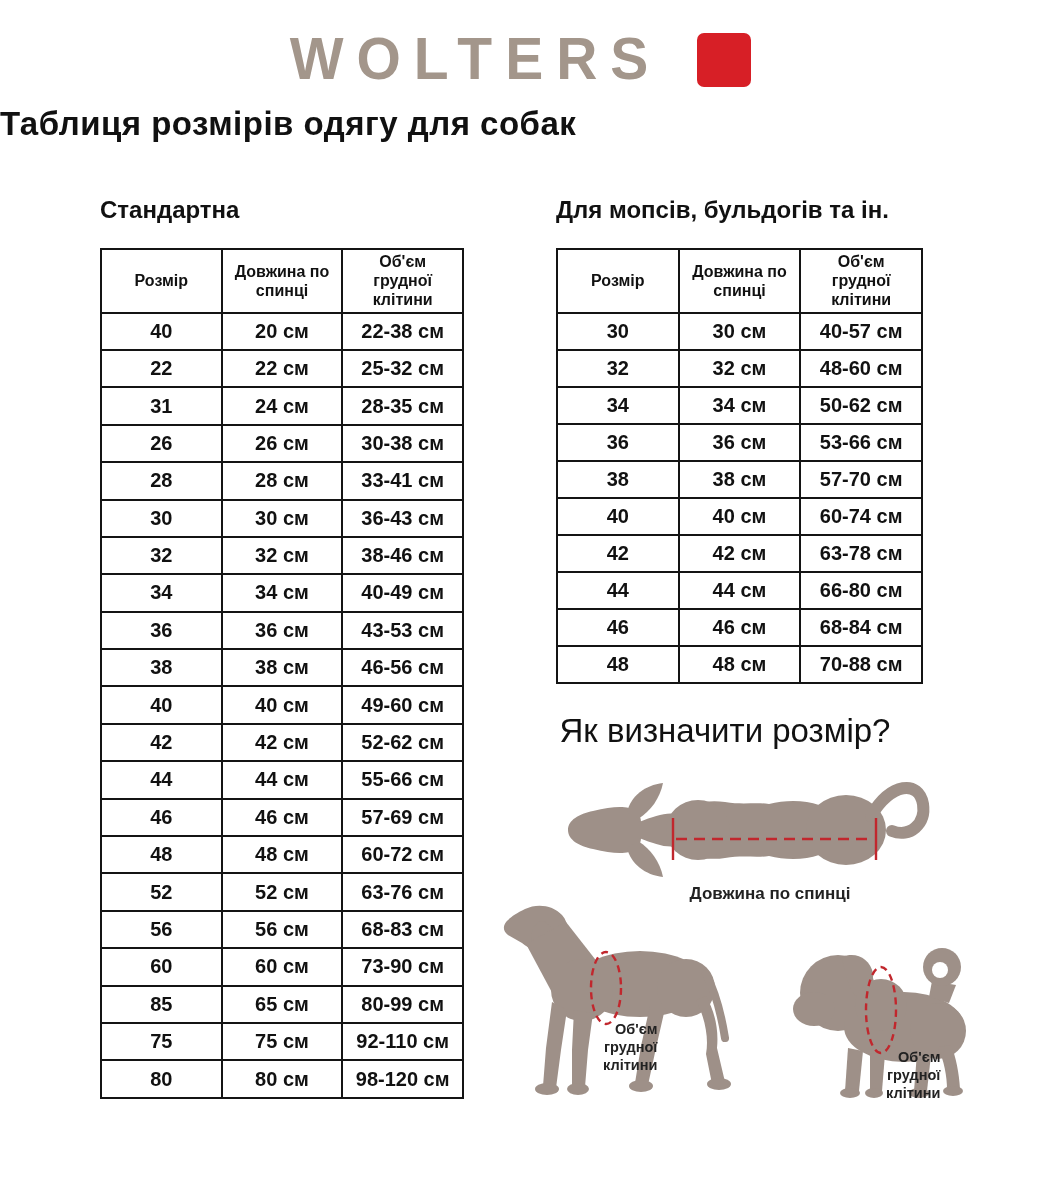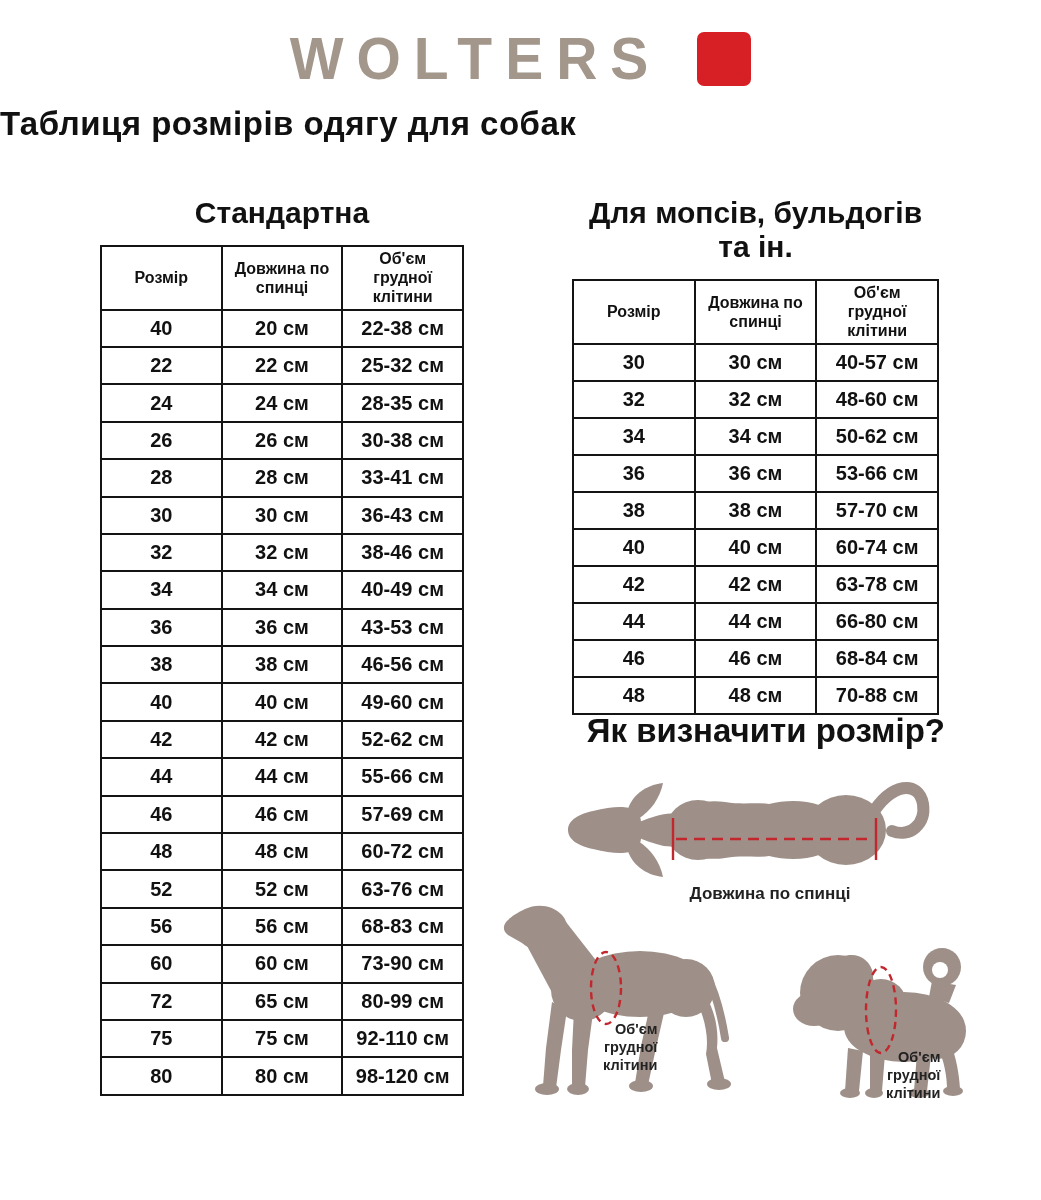--- a/index.html
+++ b/index.html
@@ -16,21 +16,21 @@
     width: 1041px;
     height: 1200px;
     background: #ffffff;
     overflow: hidden;
     margin: 0 auto;
   }
   
   .logo-row {
     position: absolute;
     top: 30px; left: 0; width: 100%;
-    display: flex; justify-content: center; gap: 36px;
+    display: flex; justify-content: center; align-items: center; gap: 36px;
   }
   .logo-text {
     font-size: 57px;
     font-weight: bold;
     letter-spacing: 13px;
     color: var(--logo-text);
     line-height: 1;
     transform: scaleY(1.05);
   }
   .logo-square {
@@ -43,26 +43,26 @@
     position: absolute;
     top: 105px; left: 0; width: 100%;
     text-align: left;
     font-size: 33px;
     font-weight: bold;
     letter-spacing: 0.5px;
   }
   
   .table-block { position: absolute; top: 196px; }
   .table-block.standard { left: 100px; width: 364px; }
-  .table-block.pugs     { left: 572px; width: 367px; }
+  .table-block.pugs     { left: 556px; width: 367px; }
   .table-title {
-    text-align: center;
-    font-size: 30px;
-    font-weight: bold;
-    margin-bottom: 15px;
+    text-align: left;
+    font-size: 24px;
+    font-weight: bold;
+    margin-bottom: 24px;
   }
   table.size-table {
     border-collapse: collapse;
     width: 100%;
     table-layout: fixed;
   }
   .size-table th, .size-table td {
     border: 2px solid #141414;
     text-align: center;
     vertical-align: middle;
@@ -77,23 +77,23 @@
   .size-table td {
     font-size: 20px;
     height: 37.4px;
     padding: 0;
   }
   .table-block.pugs .size-table td { height: 37px; }
   
   .guide-title {
     position: absolute;
     left: 505px; top: 712px; width: 440px;
-    text-align: right;
+    text-align: center;
     font-size: 33px;
-    font-weight: bold;
+    font-weight: normal;
   }
   .svg-abs { position: absolute; }
   .dog-top   { left: 563px; top: 770px; }
   .dog-side  { left: 500px; top: 898px; }
   .dog-pug   { left: 786px; top: 943px; }
   .measure-label {
     position: absolute;
     font-weight: bold;
     color: #222;
   }
@@ -138,21 +138,21 @@
             <td>40</td>
             <td>20 см</td>
             <td>22-38 см</td>
           </tr>
           <tr>
             <td>22</td>
             <td>22 см</td>
             <td>25-32 см</td>
           </tr>
           <tr>
-            <td>24</td>
+            <td>31</td>
             <td>24 см</td>
             <td>28-35 см</td>
           </tr>
           <tr>
             <td>26</td>
             <td>26 см</td>
             <td>30-38 см</td>
           </tr>
           <tr>
             <td>28</td>
@@ -218,21 +218,21 @@
             <td>56</td>
             <td>56 см</td>
             <td>68-83 см</td>
           </tr>
           <tr>
             <td>60</td>
             <td>60 см</td>
             <td>73-90 см</td>
           </tr>
           <tr>
-            <td>72</td>
+            <td>85</td>
             <td>65 см</td>
             <td>80-99 см</td>
           </tr>
           <tr>
             <td>75</td>
             <td>75 см</td>
             <td>92-110 см</td>
           </tr>
           <tr>
             <td>80</td>

